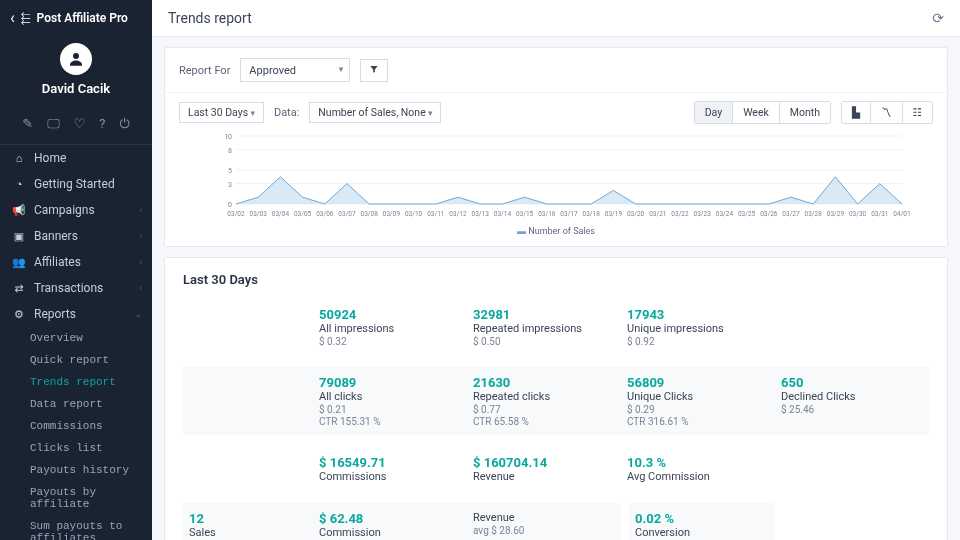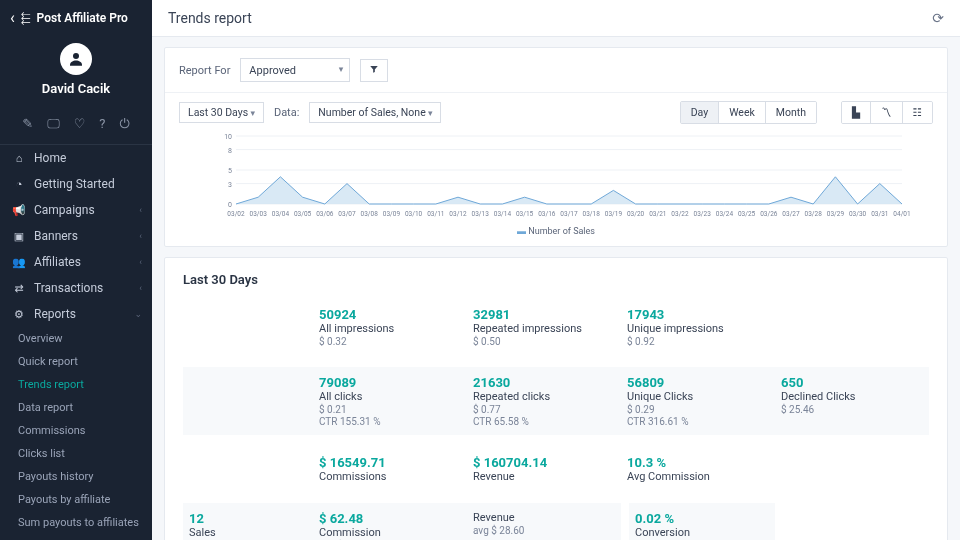--- a/index.html
+++ b/index.html
@@ -11,36 +11,36 @@
 .logo-chart { font-size: 12px; }
 .user-section { text-align: center; padding: 8px 0 12px; }
 .avatar { width: 32px; height: 32px; border-radius: 50%; background: #fff; display: inline-flex; align-items: center; justify-content: center; color: #1a2332; }
 .username { font-size: 13px; font-weight: 600; margin-top: 6px; }
 .user-tools { display: flex; justify-content: center; gap: 14px; padding: 8px 0 12px; font-size: 13px; color: #8a94a6; border-bottom: 1px solid #2a3444; }
 .user-tools span { cursor: pointer; }
 .nav { flex: 1; overflow-y: auto; }
 .nav-item { display: flex; align-items: center; padding: 6px 12px; font-size: 12px; color: #c5ccda; cursor: pointer; position: relative; }
 .nav-icon { width: 14px; margin-right: 8px; font-size: 11px; text-align: center; }
 .nav-chevron { position: absolute; right: 10px; font-size: 9px; color: #5a6478; }
-.nav-sub { padding: 5px 12px 5px 18px; font-size: 11px; color: #9aa4b8; cursor: pointer; }
+.nav-sub { padding: 5px 12px 5px 30px; font-size: 11px; color: #9aa4b8; cursor: pointer; font-family: Liberation Mono, monospace; }
 .nav-sub.active { color: #0aa89e; }
 .main { flex: 1; display: flex; flex-direction: column; overflow: hidden; }
 .topbar { background: #fff; border-bottom: 1px solid #e5e9ef; padding: 10px 16px; display: flex; align-items: center; justify-content: space-between; }
 .page-title { font-size: 14px; color: #3a4456; font-weight: 400; }
 .refresh-icon { color: #6a7488; font-size: 14px; cursor: pointer; }
 .content { flex: 1; overflow-y: auto; padding: 10px 12px; }
 .panel { background: #fff; border: 1px solid #e5e9ef; border-radius: 2px; margin-bottom: 10px; }
 .filter-row { display: flex; align-items: center; padding: 10px 14px; gap: 10px; border-bottom: 1px solid #eef1f5; }
 .filter-label { font-size: 11px; color: #5a6478; }
 .select-box { border: 1px solid #d8dde5; padding: 5px 20px 4px 8px; font-size: 11px; color: #3a4456; position: relative; background: #fff; cursor: pointer; }
 .select-box::after { content: "▾"; position: absolute; right: 6px; color: #7a8498; font-size: 9px; }
 .icon-btn { border: 1px solid #d8dde5; padding: 4px 8px; font-size: 11px; color: #3a4456; background: #fff; cursor: pointer; }
 .chart-controls { display: flex; align-items: center; padding: 8px 14px; gap: 10px; justify-content: space-between; }
 .chart-controls-left { display: flex; align-items: center; gap: 10px; }
-.chart-controls-right { display: flex; align-items: center; gap: 24px; }
+.chart-controls-right { display: flex; align-items: center; gap: 10px; }
 .pill { border: 1px solid #d8dde5; padding: 3px 8px; font-size: 10.5px; color: #3a4456; background: #fff; cursor: pointer; position: relative; }
 .pill.caret::after { content: " ▾"; color: #7a8498; font-size: 9px; }
 .btn-group { display: flex; border: 1px solid #d8dde5; border-radius: 2px; overflow: hidden; }
 .btn-group button { border: none; padding: 4px 10px; font-size: 10.5px; background: #fff; color: #3a4456; cursor: pointer; border-right: 1px solid #d8dde5; }
 .btn-group button:last-child { border-right: none; }
 .btn-group button.active { background: #eef1f5; }
 .chart-area { padding: 0 14px 10px; }
 svg.chart { width: 100%; height: 90px; }
 .chart-legend { text-align: center; font-size: 9px; color: #5a6478; }
 .stats-panel { padding: 14px 18px; }

